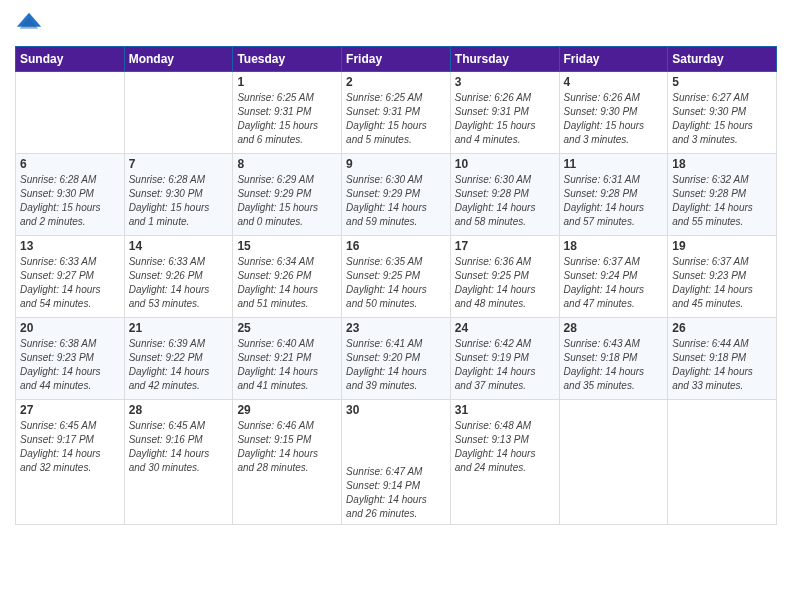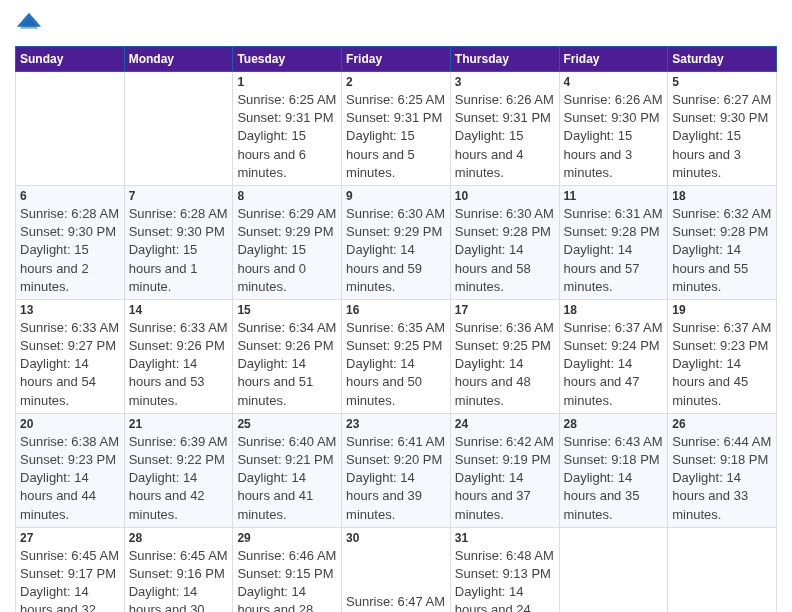--- a/index.html
+++ b/index.html
@@ -86,23 +86,24 @@
     .calendar tr:nth-child(even) td {
       background-color: #f5f8fc;
     }
     .day-number {
       font-size: 12px;
       font-weight: bold;
       display: block;
       margin-bottom: 2px;
     }
     .day-info {
-      font-size: 13px;
+      font-size: 10px;
       color: #444;
       line-height: 1.4;
+      font-style: italic;
     }
     .empty {
       background: #fff !important;
     }
   </style>
 </head>
 <body>
 
 <div class="page">
   <div class="header">

